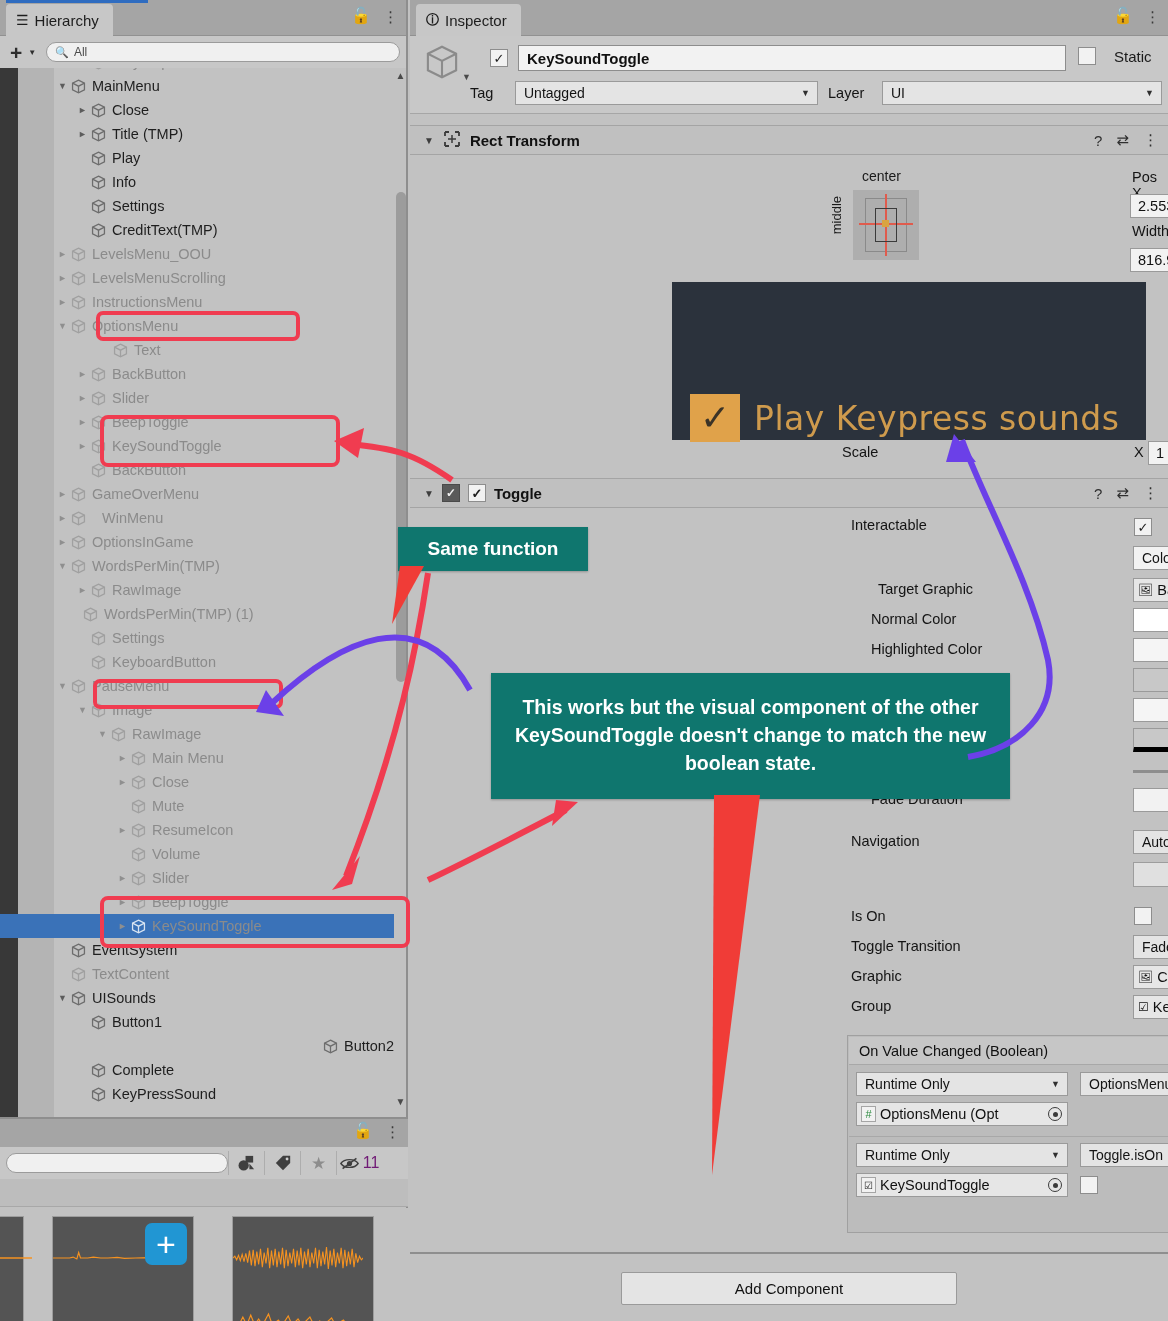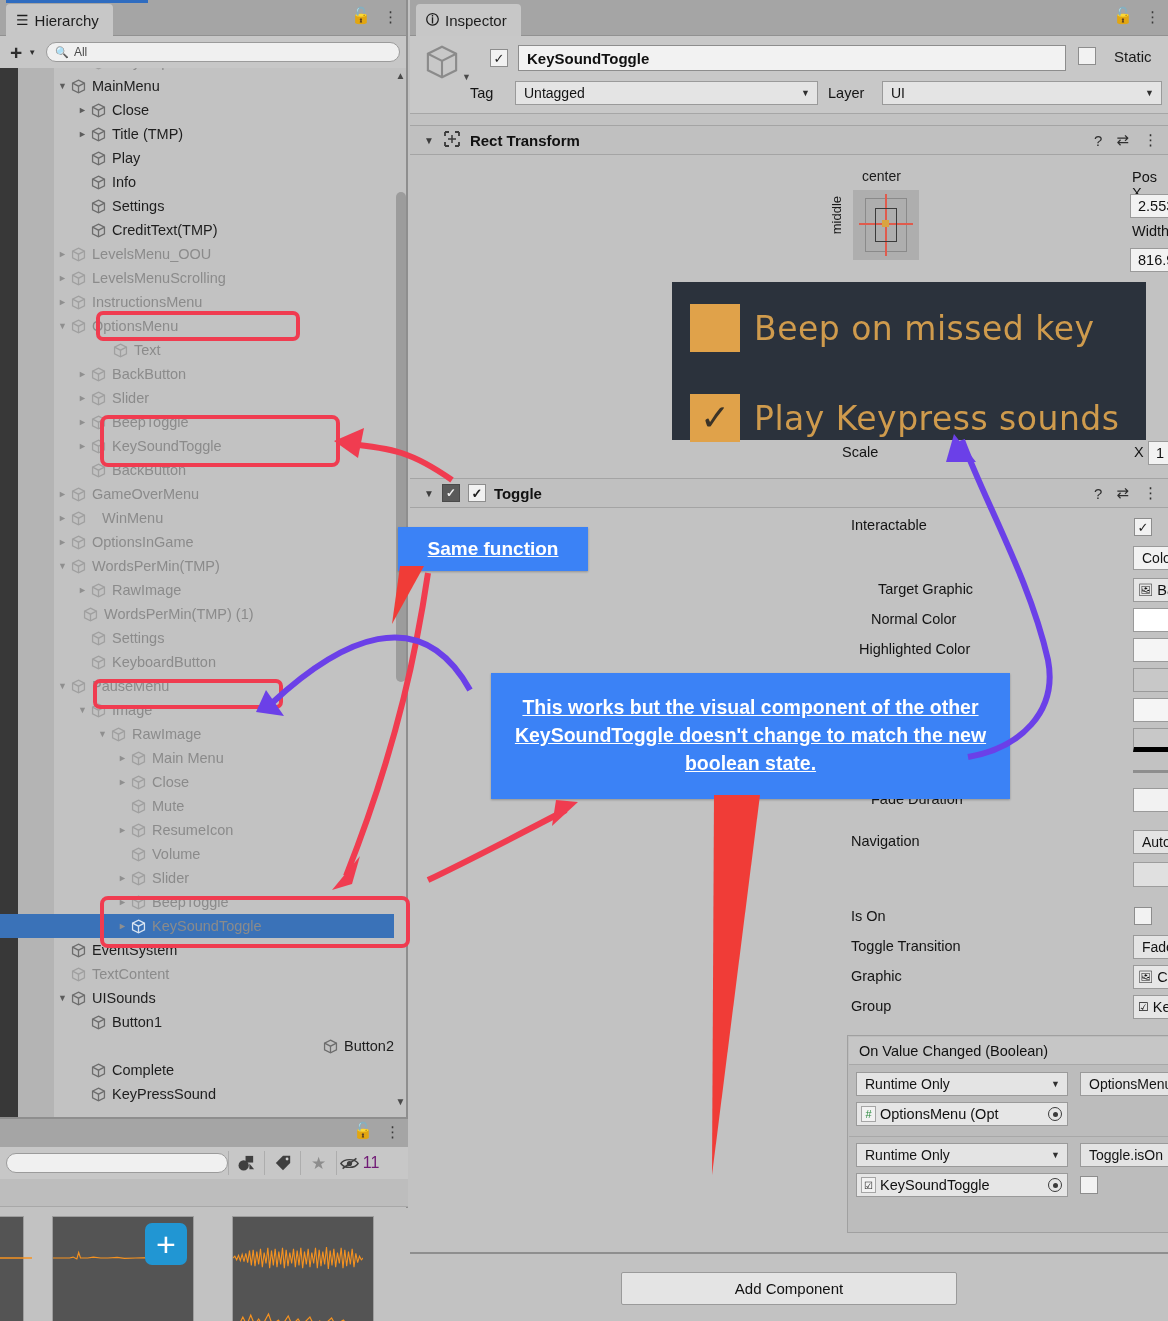--- a/index.html
+++ b/index.html
@@ -210,24 +210,23 @@
     position: absolute; left: 672px; top: 282px; width: 474px; height: 158px;
     background: #2b323c;
   }
   .gv-toggle { position: absolute; display: flex; align-items: center; gap: 14px; }
   .gv-box { width: 50px; height: 48px; background: #e0a24a; display:flex; align-items:center; justify-content:center;}
   .gv-check { font-size: 36px; color: #3b3327; line-height: 1; }
   .gv-text { font-size: 33px; color: #cf9b4d; letter-spacing: .5px; font-family: "DejaVu Sans", sans-serif;}
 
   
   .callout {
-    position: absolute; background: #3b82f6; color: #fff; font-weight: bold;
+    position: absolute; background: #0f766e; color: #fff; font-weight: bold;
     text-align: center; z-index: 40;
     box-shadow: 0 1px 2px rgba(0,0,0,.25);
-    text-decoration: underline;
   }
   #callout-same {
     left: 398px; top: 527px; width: 190px; height: 44px;
     font-size: 19px; display: flex; align-items: center; justify-content: center;
   }
   #callout-big {
     left: 491px; top: 673px; width: 519px; height: 126px;
     font-size: 19.5px; line-height: 1.42; padding: 0 18px;
     display: flex; align-items: center; justify-content: center;
   }
@@ -964,21 +963,21 @@
     <span class="fname" style="position:absolute;left:468px;top:581px;">Target Graphic</span>
     <div class="objfield" style="position:absolute;left:723px;top:578px;width:439px;">
       <span style="font-size:12px;">🖼</span>
       <span>Background (Image)</span>
 
     </div>
 
     <span class="fname" style="position:absolute;left:461px;top:611px;">Normal Color</span>
     <div class="swatch" style="position:absolute;left:723px;top:608px;width:412px;background:#ffffff;"></div>
 
-    <span class="fname" style="position:absolute;left:449px;top:641px;">Highlighted Color</span>
+    <span class="fname" style="position:absolute;left:461px;top:641px;">Highlighted Color</span>
     <div class="swatch" style="position:absolute;left:723px;top:638px;width:412px;background:#f5f5f5;"></div>
 
     <span class="fname" style="position:absolute;left:461px;top:671px;">Pressed Color</span>
     <div class="swatch" style="position:absolute;left:723px;top:668px;width:412px;background:#c8c8c8;"></div>
 
     <span class="fname" style="position:absolute;left:461px;top:701px;">Selected Color</span>
     <div class="swatch" style="position:absolute;left:723px;top:698px;width:412px;background:#f5f5f5;"></div>
 
     <span class="fname" style="position:absolute;left:461px;top:731px;">Disabled Color</span>
     <div class="swatch" style="position:absolute;left:723px;top:728px;width:412px;background:#c8c8c8;border-bottom:5px solid #000;"></div>
@@ -1064,26 +1063,20 @@
 
     </div>
 
     <div id="addcomp-sep"></div>
     <div id="addcomp">
       <span>Add Component</span>
     </div>
   </div>
 
   <div id="gameview">
-    <div class="gv-toggle" style="left:18px;top:22px;">
-      <div class="gv-box">
-        <span class="gv-check" style="visibility:hidden;">✓</span>
-      </div>
-      <span class="gv-text">Beep on missed key</span>
-    </div>
     <div class="gv-toggle" style="left:18px;top:112px;">
       <div class="gv-box">
         <span class="gv-check">✓</span>
       </div>
       <span class="gv-text">Play Keypress sounds</span>
     </div>
   </div>
 
   <svg id="overlay-svg">
 

